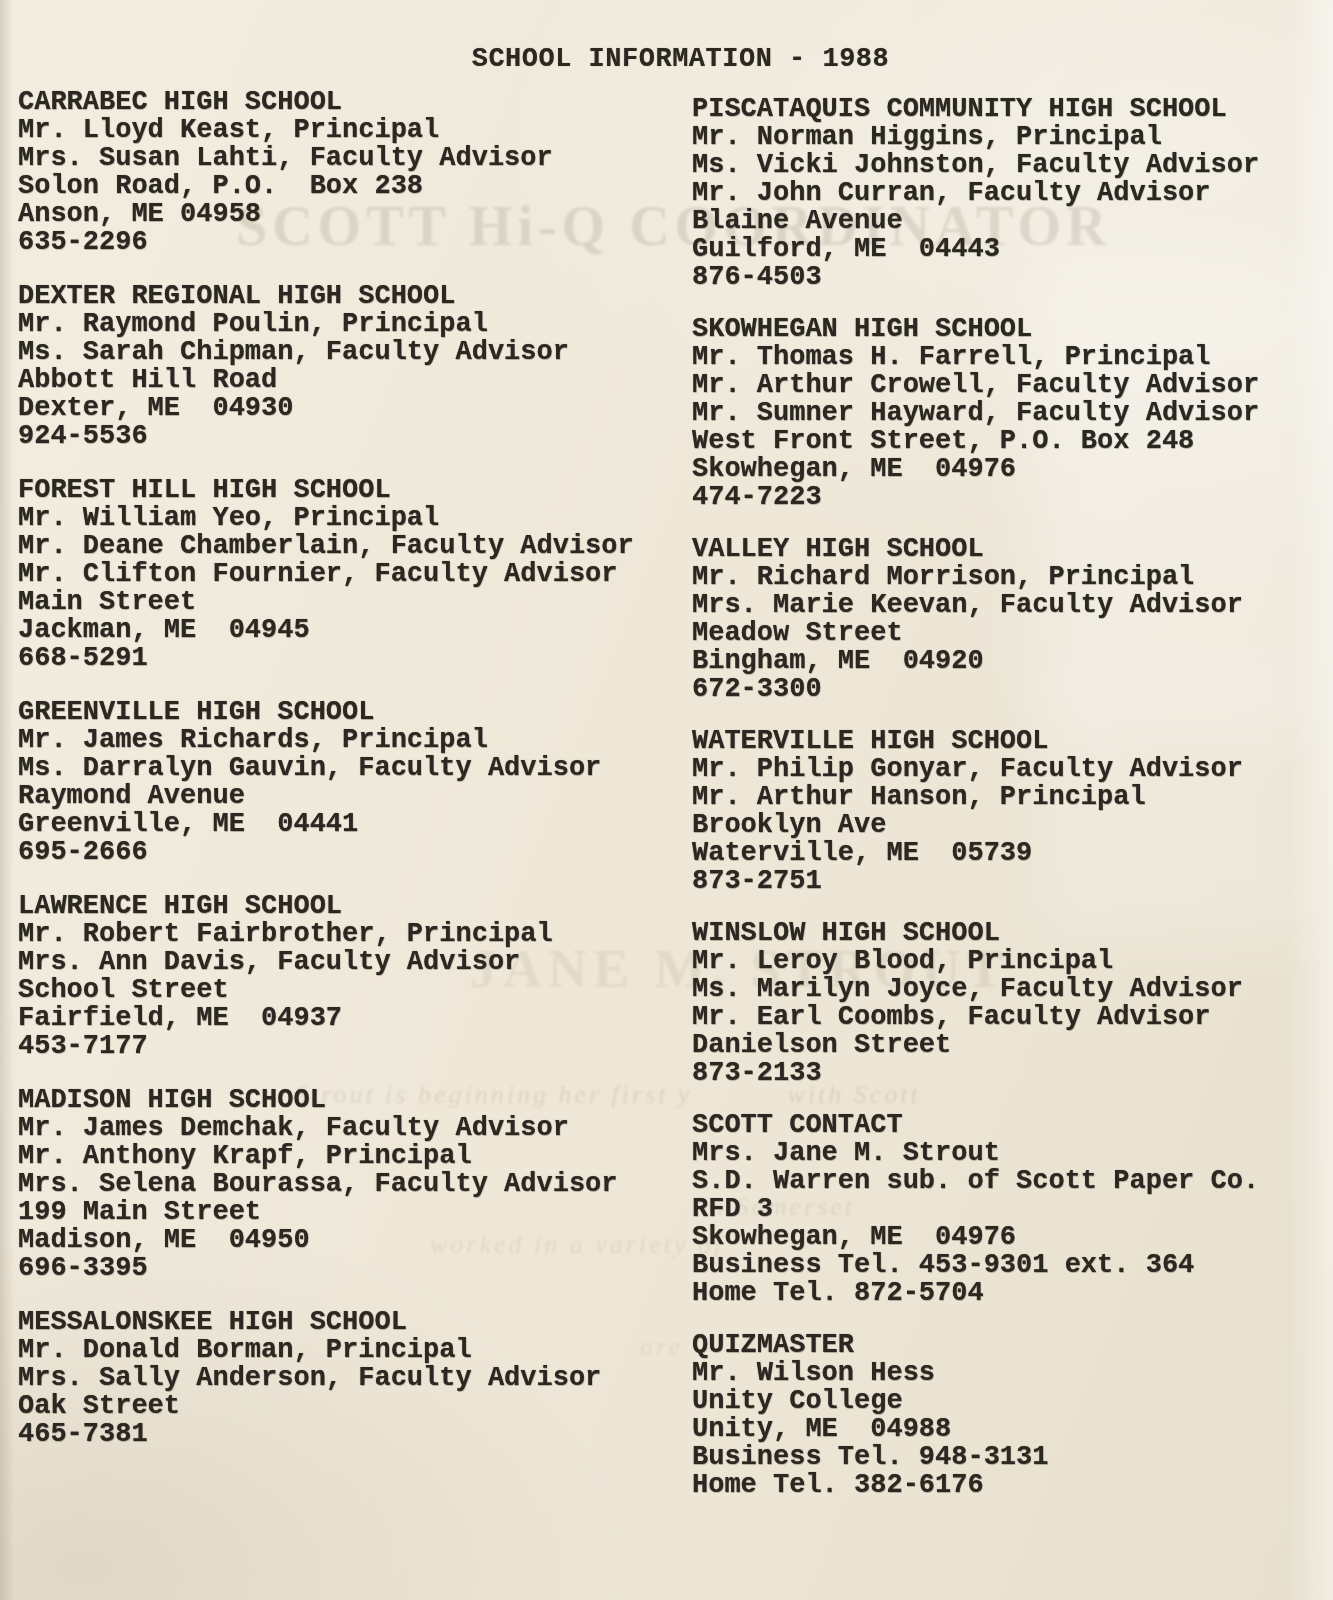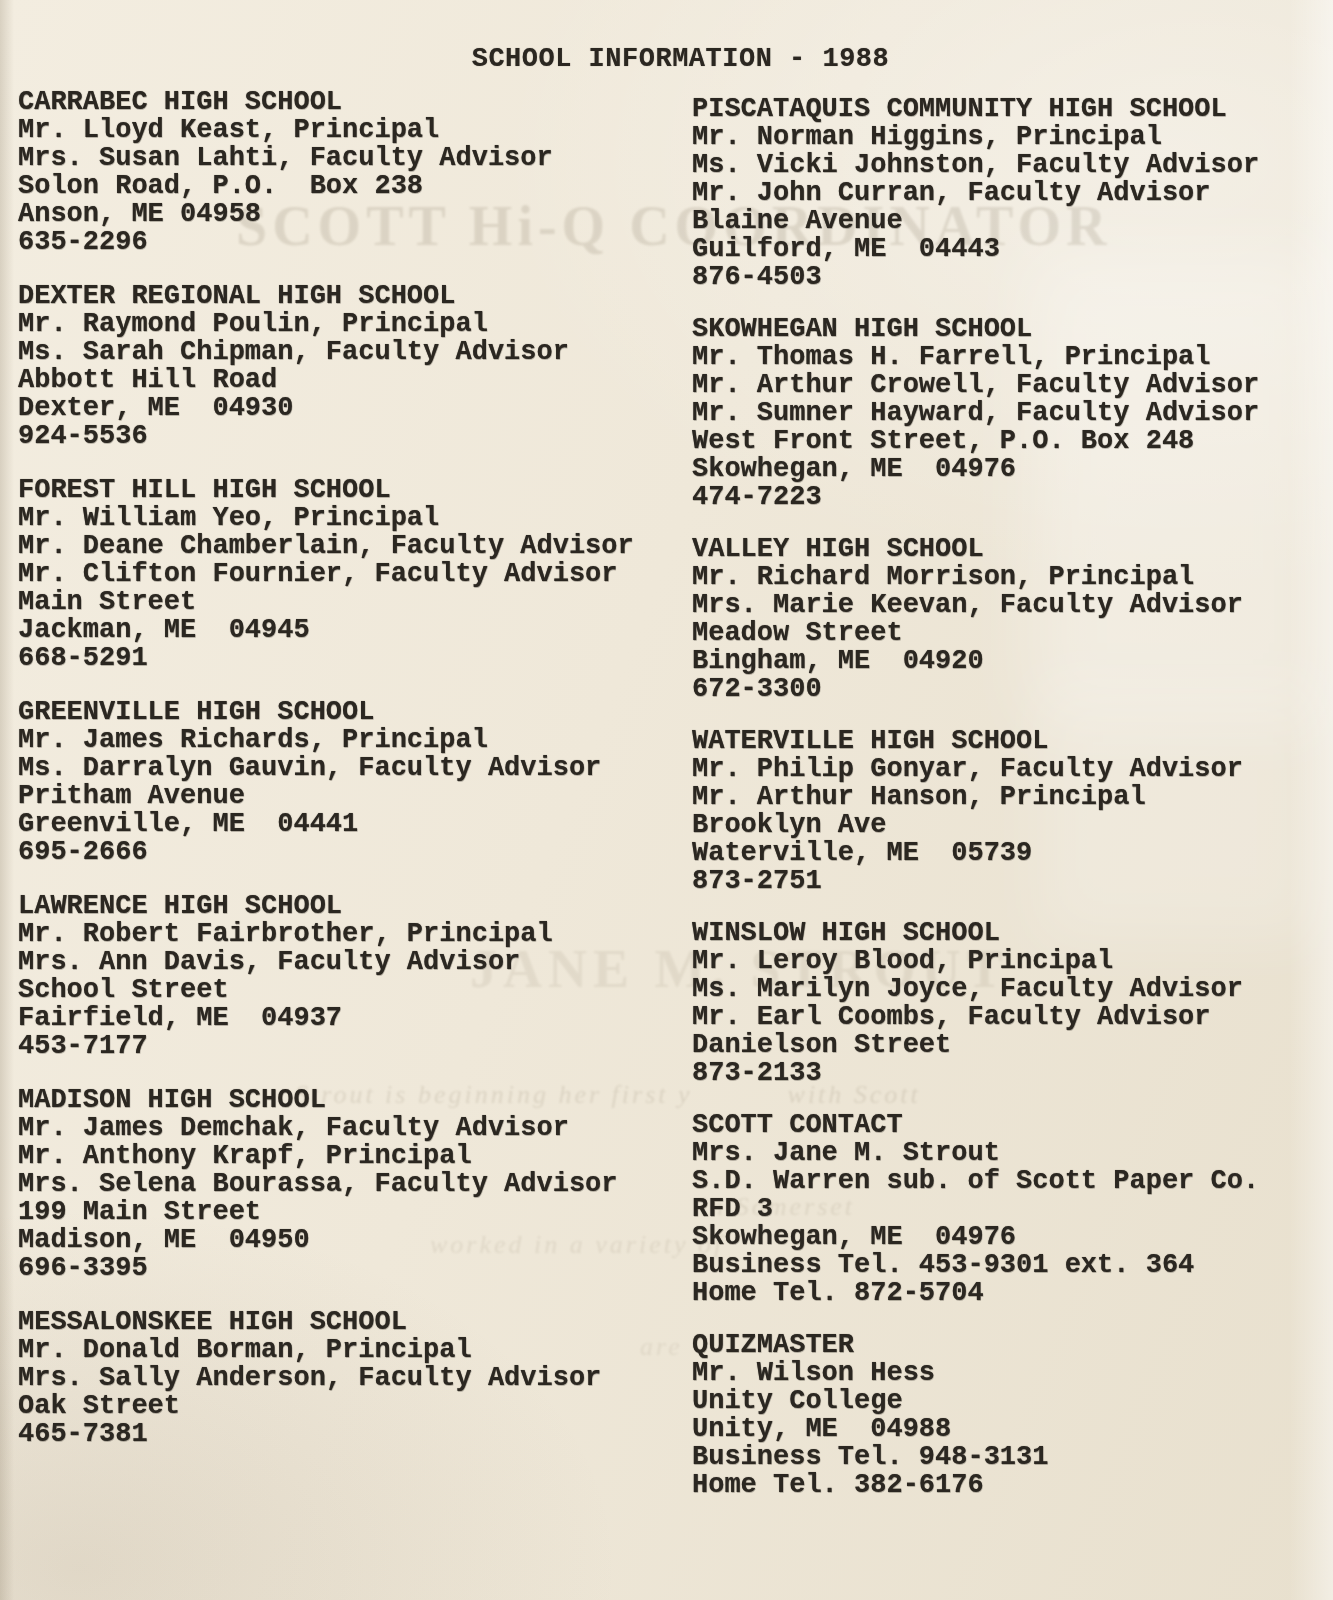--- a/index.html
+++ b/index.html
@@ -100,21 +100,21 @@
         <div class="line">Mr. Deane Chamberlain, Faculty Advisor</div>
         <div class="line">Mr. Clifton Fournier, Faculty Advisor</div>
         <div class="line">Main Street</div>
         <div class="line">Jackman, ME  04945</div>
         <div class="line">668-5291</div>
       </div>
       <div class="section">
         <div class="school">GREENVILLE HIGH SCHOOL</div>
         <div class="line">Mr. James Richards, Principal</div>
         <div class="line">Ms. Darralyn Gauvin, Faculty Advisor</div>
-        <div class="line">Pritham Avenue</div>
+        <div class="line">Raymond Avenue</div>
         <div class="line">Greenville, ME  04441</div>
         <div class="line">695-2666</div>
       </div>
       <div class="section">
         <div class="school">LAWRENCE HIGH SCHOOL</div>
         <div class="line">Mr. Robert Fairbrother, Principal</div>
         <div class="line">Mrs. Ann Davis, Faculty Advisor</div>
         <div class="line">School Street</div>
         <div class="line">Fairfield, ME  04937</div>
         <div class="line">453-7177</div>

